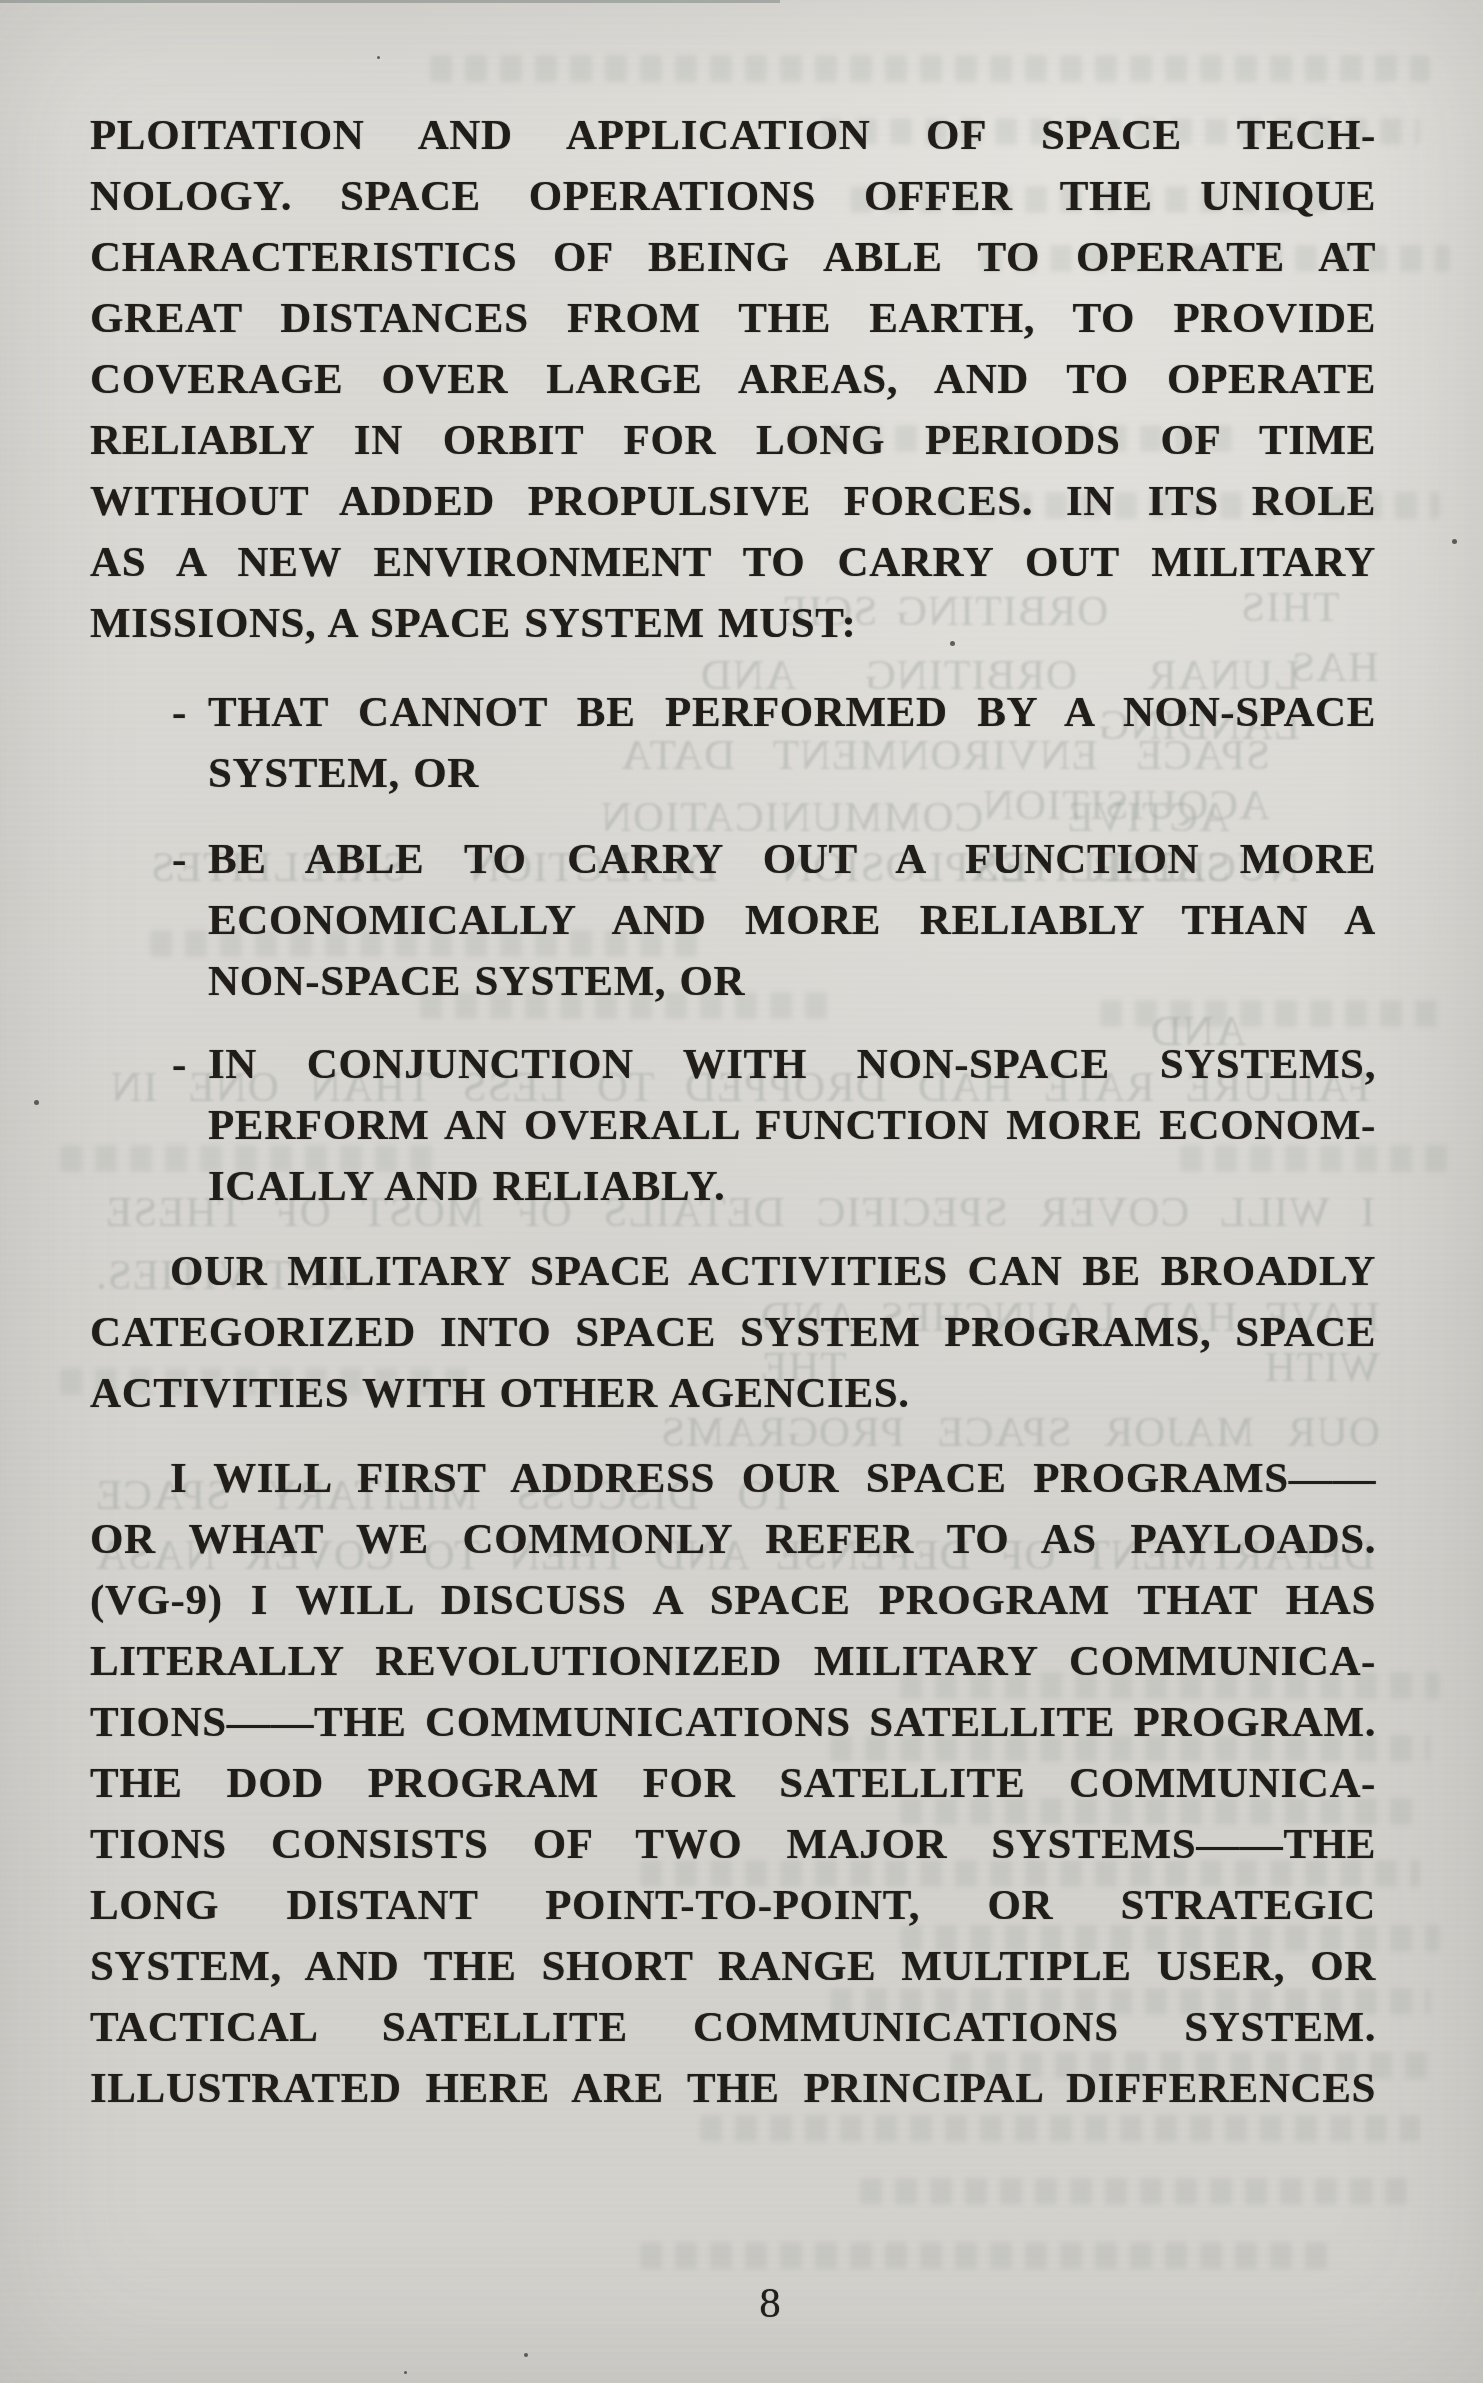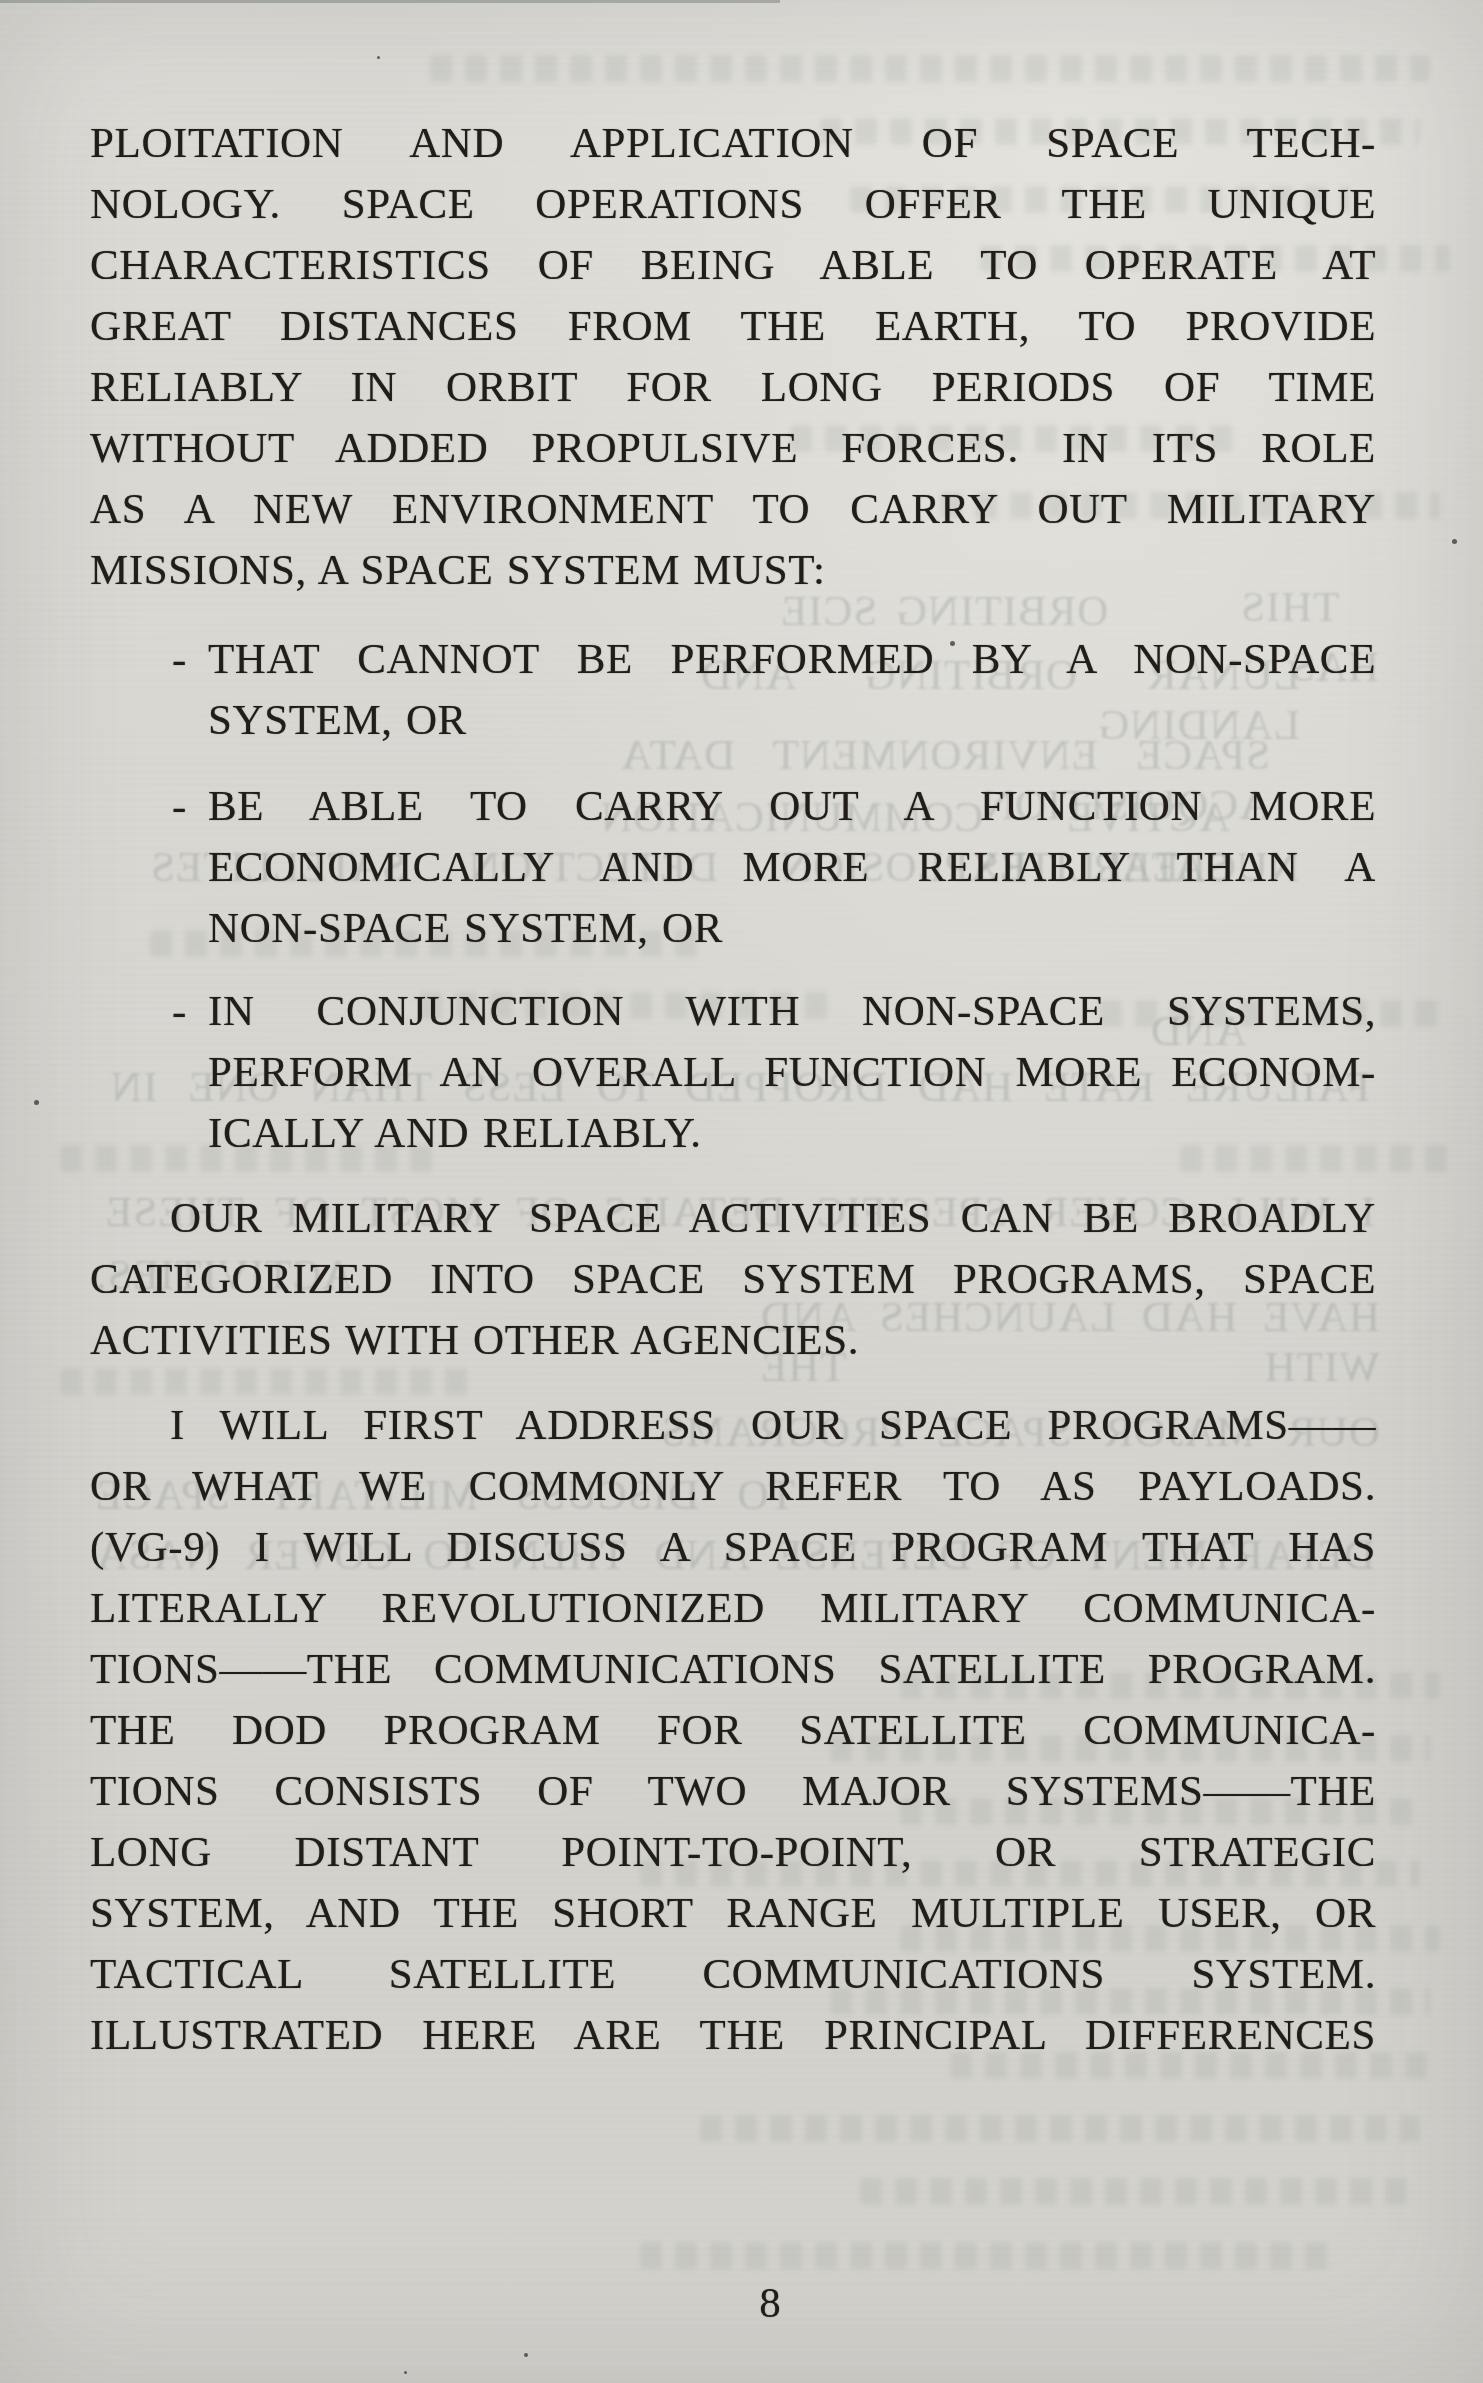--- a/index.html
+++ b/index.html
@@ -12,24 +12,25 @@
       linear-gradient(165deg, rgba(226,224,219,0.5), rgba(205,203,198,0.38) 72%),
       repeating-linear-gradient(0deg, rgba(0,0,0,0.012) 0 3px, transparent 3px 7px);
     box-shadow: inset 0 0 140px rgba(88,88,82,0.18);
     overflow:hidden;
     font-family:"Liberation Serif","DejaVu Serif",serif;
   }
   .edge-top{position:absolute;top:0;left:0;width:780px;height:3px;
     background:rgba(90,102,97,0.38);filter:blur(0.6px);}
   
   .text-block{
-    position:absolute;left:90px;top:112px;width:1286px;
+    position:absolute;left:90px;top:104px;width:1286px;
     font-size:43px;line-height:61px;letter-spacing:0.6px;word-spacing:2px;
     color:var(--ink,#211e1a);
     text-shadow:0 0 1.1px rgba(34,30,26,0.6);
+    font-weight:bold;
   }
   .para{margin:0;}
   .line{
     display:block;height:61px;white-space:normal;
     text-align:justify;text-align-last:justify;
   }
   .line.short{text-align:center;text-align-last:left;}
   .para.indent .line:first-child{text-indent:80px;}
   .para.bullet{position:relative;padding-left:118px;}
   .para.bullet .dash{
@@ -109,20 +110,21 @@
       <div class="speck" style="left: 1452px; top: 539px; width: 5px; height: 5px;"></div>
       <div class="speck" style="left: 34px; top: 1100px; width: 5px; height: 5px;"></div>
       <div class="speck" style="left: 377px; top: 56px; width: 3px; height: 3px;"></div>
     </div>
   <div class="text-block" id="text-block">
       <div class="para body" style="margin-top: 0px;">
         <div class="line">PLOITATION AND APPLICATION OF SPACE TECH-</div>
         <div class="line">NOLOGY. SPACE OPERATIONS OFFER THE UNIQUE</div>
         <div class="line">CHARACTERISTICS OF BEING ABLE TO OPERATE AT</div>
         <div class="line">GREAT DISTANCES FROM THE EARTH, TO PROVIDE</div>
+        <div class="line">COVERAGE OVER LARGE AREAS, AND TO OPERATE</div>
         <div class="line">RELIABLY IN ORBIT FOR LONG PERIODS OF TIME</div>
         <div class="line">WITHOUT ADDED PROPULSIVE FORCES. IN ITS ROLE</div>
         <div class="line">AS A NEW ENVIRONMENT TO CARRY OUT MILITARY</div>
         <div class="line short">MISSIONS, A SPACE SYSTEM MUST:</div>
       </div>
       <div class="para bullet" style="margin-top: 28px;">
         <span class="dash">-</span>
         <div class="line">THAT CANNOT BE PERFORMED BY A NON-SPACE</div>
         <div class="line short">SYSTEM, OR</div>
       </div>

